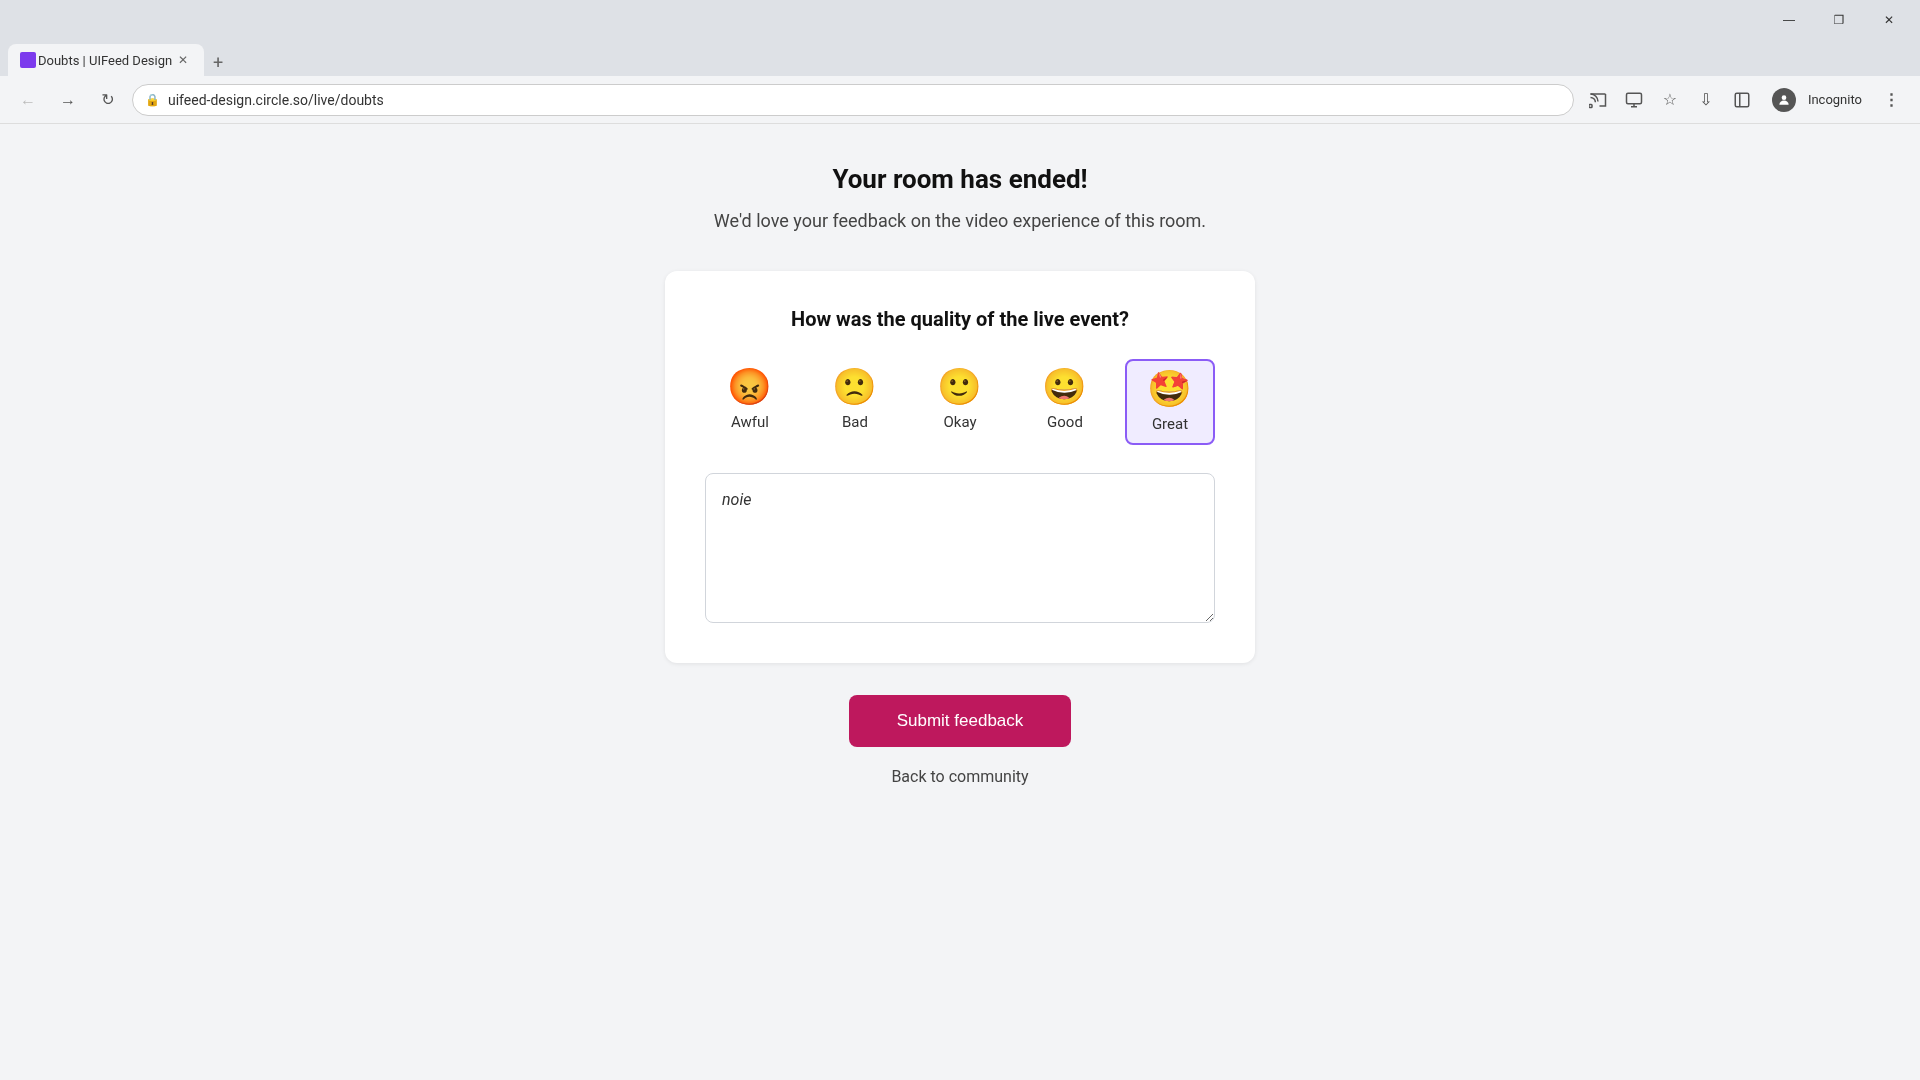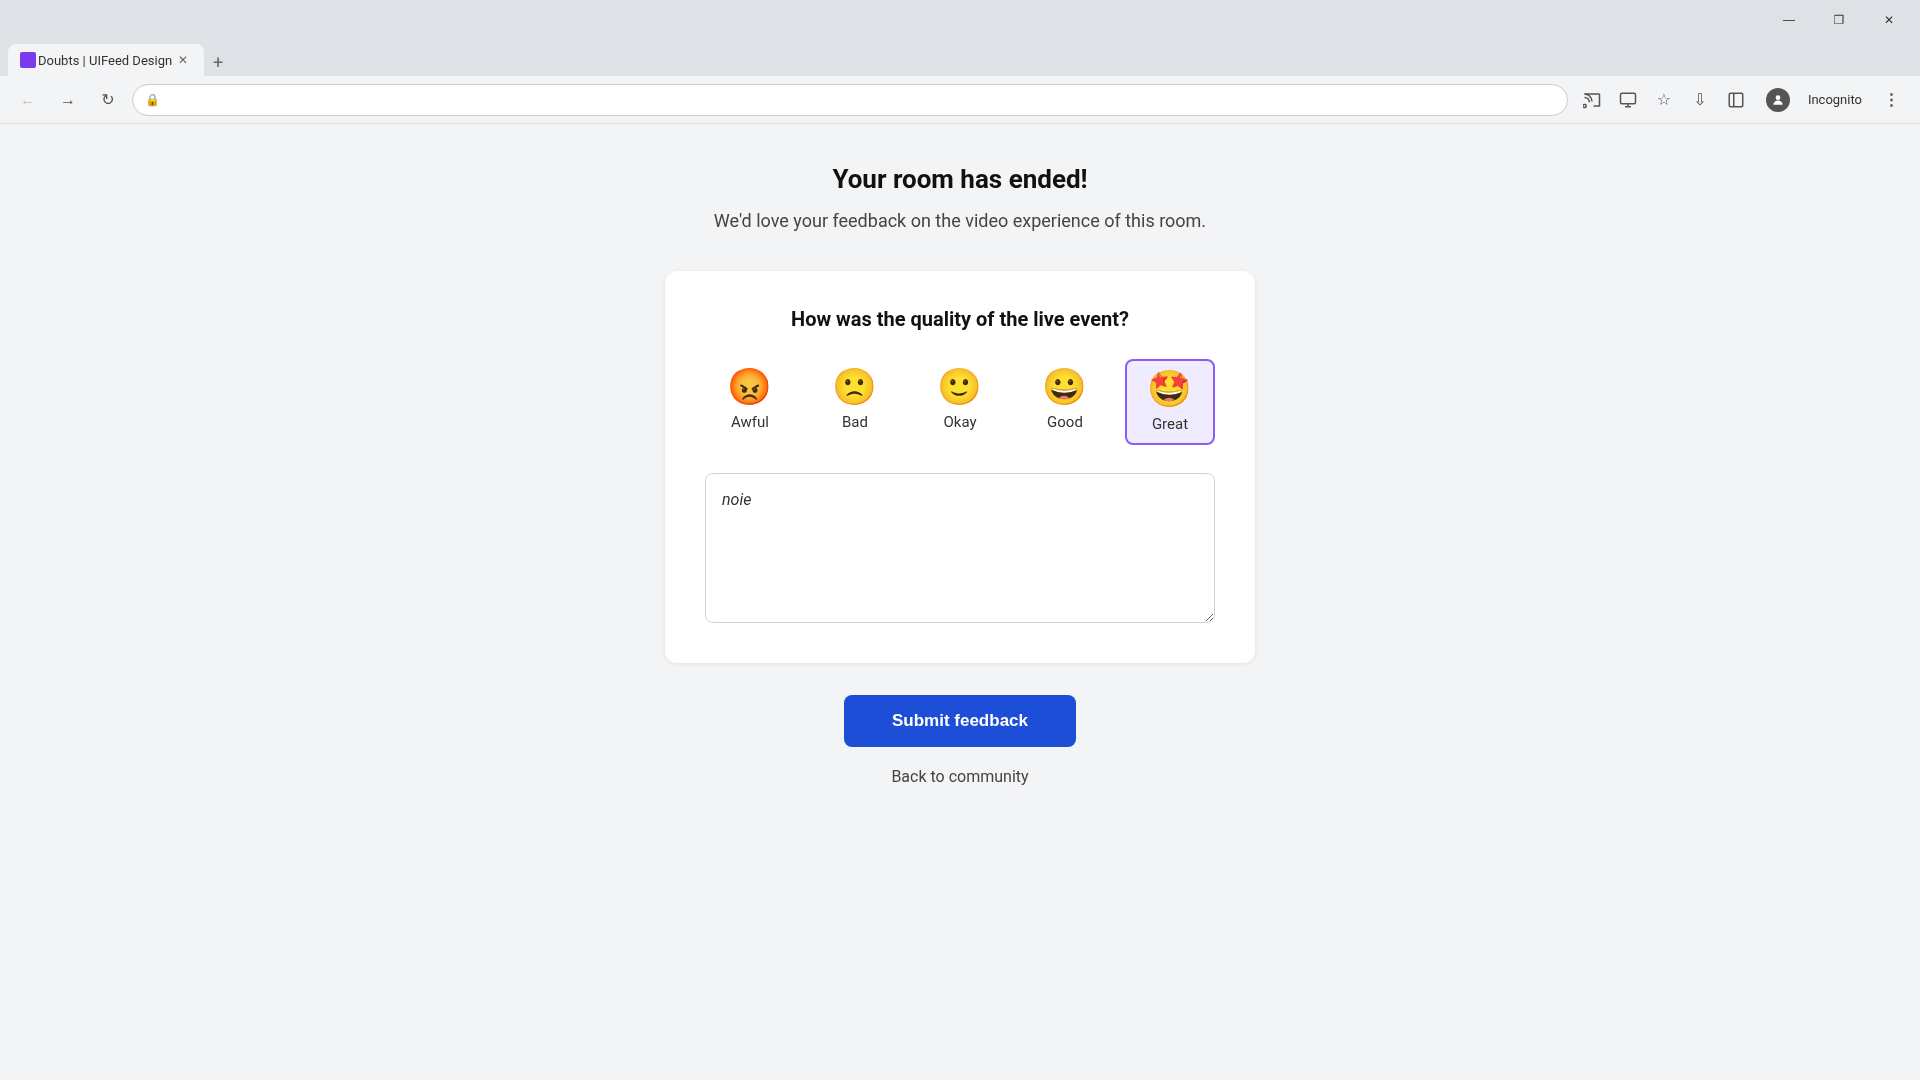--- a/index.html
+++ b/index.html
@@ -178,21 +178,21 @@
       cursor: pointer;
       color: #555;
       font-size: 16px;
       border: none;
       background: transparent;
     }
 
     .incognito-badge {
       display: flex;
       align-items: center;
-      gap: 18px;
+      gap: 12px;
       padding: 4px 10px;
       border-radius: 16px;
       font-size: 13px;
       color: #333;
       cursor: pointer;
     }
 
     .incognito-avatar {
       width: 24px;
       height: 24px;
@@ -292,27 +292,27 @@
       font-family: inherit;
       line-height: 1.5;
       font-style: italic;
     }
 
     .submit-btn {
       margin-top: 32px;
       display: block;
       margin-left: auto;
       margin-right: auto;
-      background: #1d4ed8;
+      background: #be185d;
       color: white;
       border: none;
       border-radius: 8px;
       padding: 16px 48px;
       font-size: 17px;
-      font-weight: 700;
+      font-weight: 400;
       cursor: pointer;
       transition: background 0.15s;
     }
 
     .back-link {
       margin-top: 20px;
       font-size: 16px;
       color: #444;
       cursor: pointer;
       text-align: center;
@@ -347,20 +347,21 @@
     <div class="tab-new">+</div>
   </div>
 
   <div class="toolbar">
     <button class="nav-btn disabled">←</button>
     <button class="nav-btn">→</button>
     <button class="nav-btn">↻</button>
 
     <div class="address-bar">
       <span class="lock-icon">🔒</span>
+      <span class="url-text">uifeed-design.circle.so/live/doubts</span>
     </div>
 
     <div class="toolbar-actions">
       <button class="toolbar-icon-btn">
         <svg width="18" height="18" viewBox="0 0 24 24" fill="none" stroke="currentColor" stroke-width="2">
           <path d="M2 8.5C5.5 8.5 8.5 11.5 8.5 15"></path>
           <path d="M2 4C7.5 4 12 8.5 12 14"></path>
           <rect x="0" y="18" width="4" height="4" rx="1"></rect>
           <path d="M22 4H2"></path>
           <path d="M22 4v16h-8"></path>

